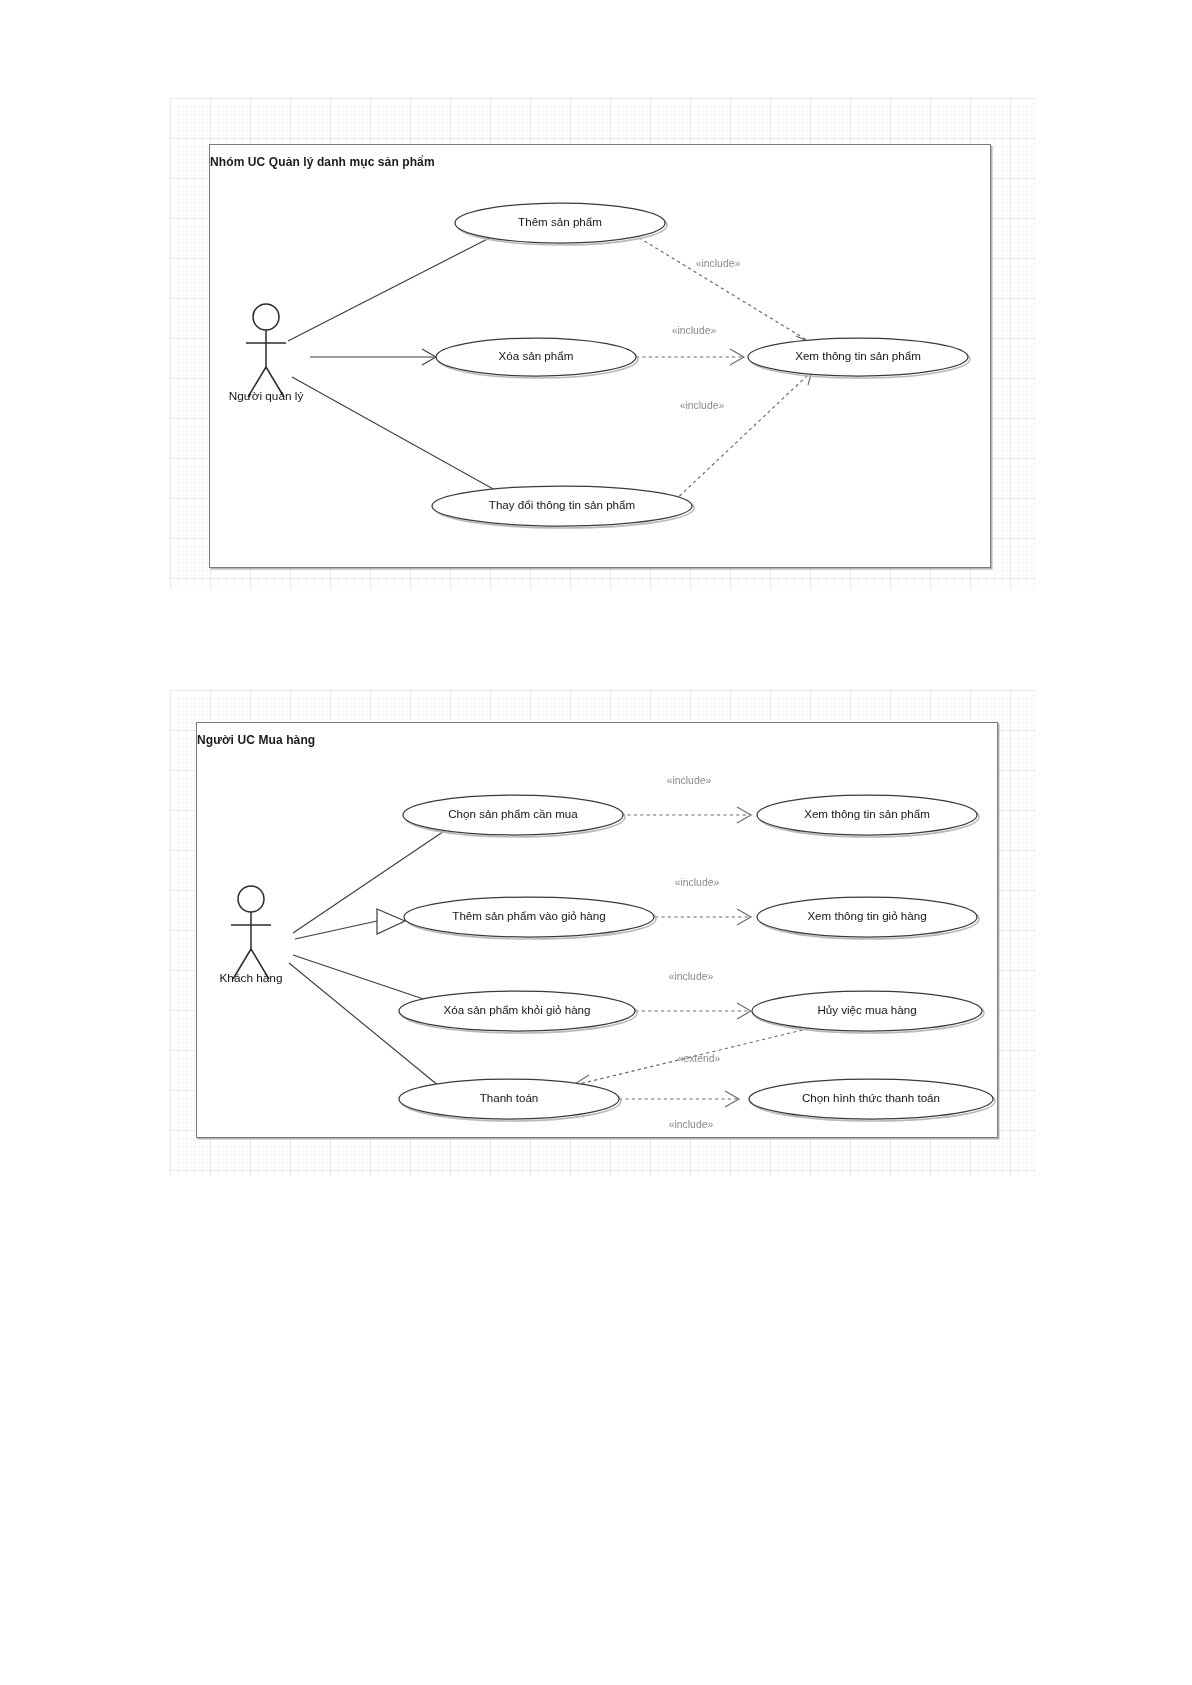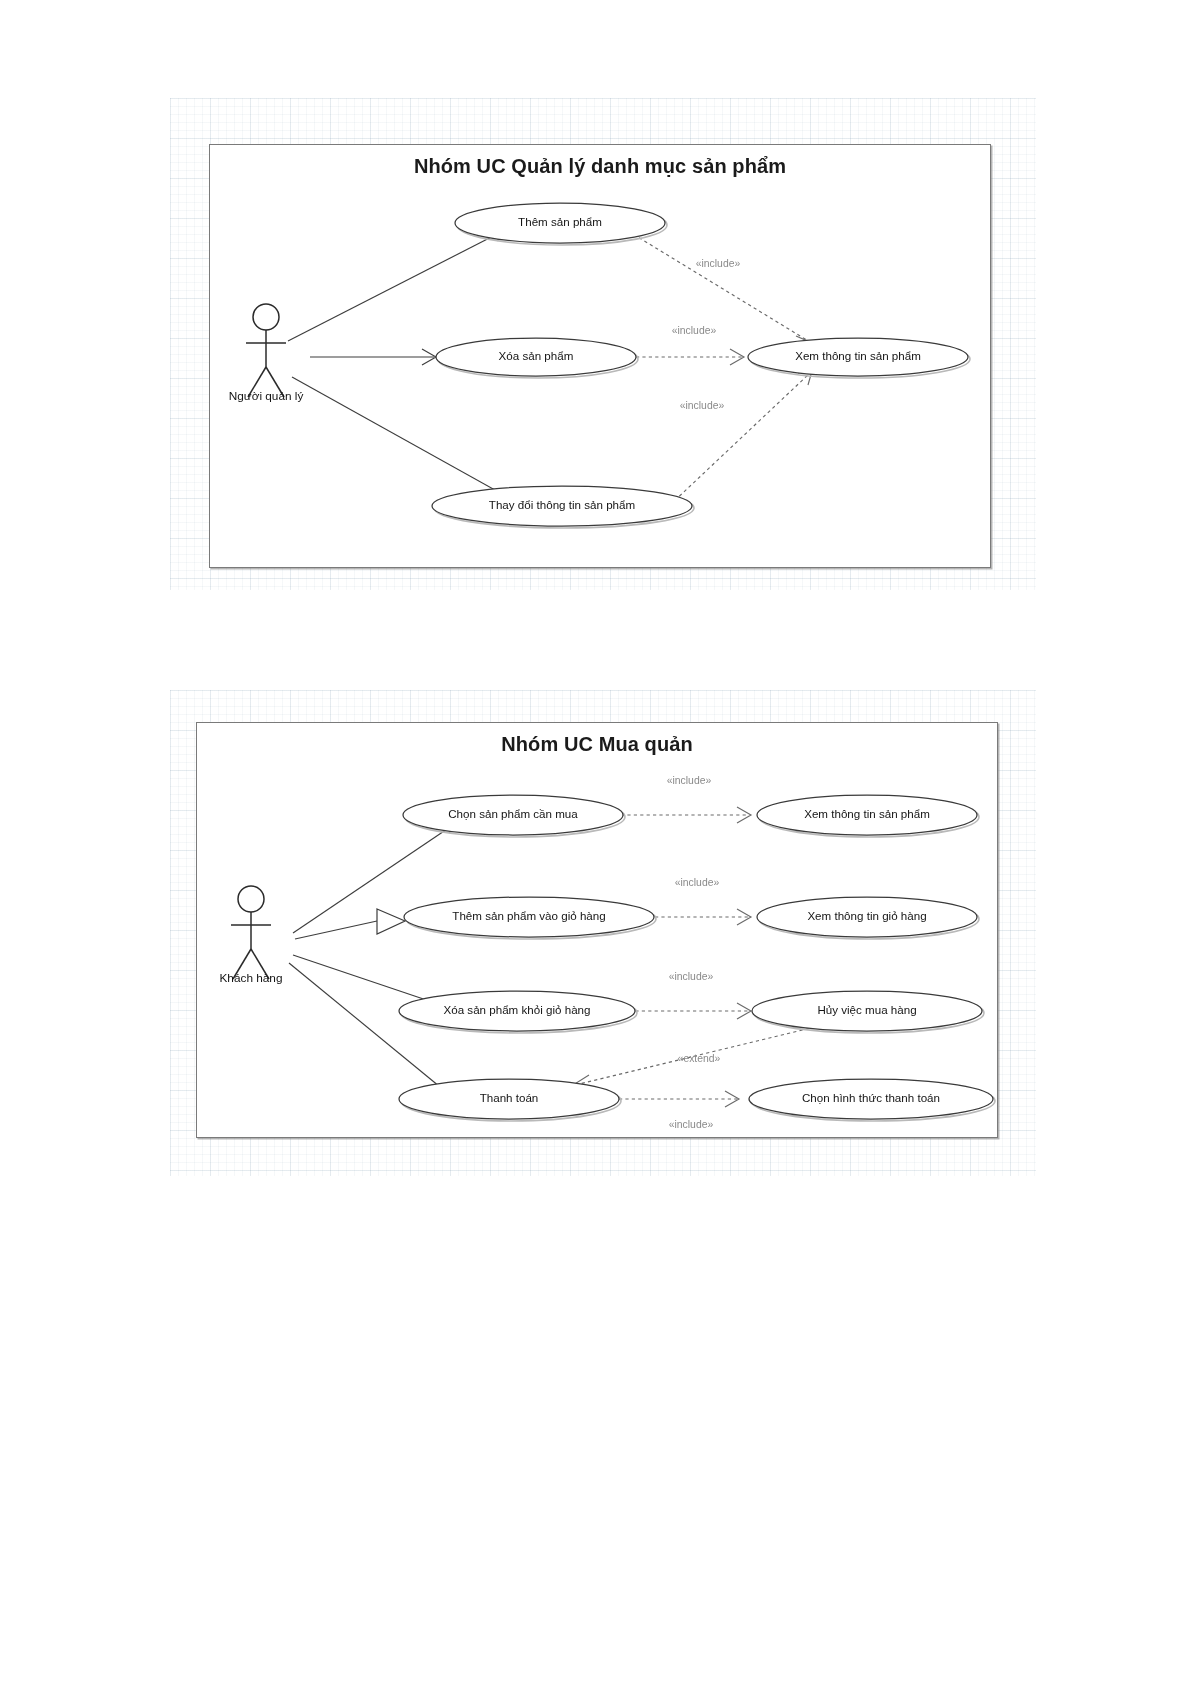--- a/index.html
+++ b/index.html
@@ -36,22 +36,22 @@
     position:absolute;
     background:#ffffff;
     border:1.5px solid #7a7a7a;
     box-shadow:1.5px 1.5px 0 0 rgba(120,120,120,.55);
   }
   #frame-1{left:209px;top:144px;width:780px;height:422px;}
   #frame-2{left:196px;top:722px;width:800px;height:414px;}
 
   .frame-title{
     position:absolute;left:0;right:0;top:10px;
-    text-align:center;
-    font-size:20px;
+    text-align:left;
+    font-size:12px;
     font-weight:bold;
     color:#1b1b1b;
     letter-spacing:.1px;
   }
 
   svg.canvas{position:absolute;left:0;top:0;overflow:visible;}
   .uc-ellipse{fill:#ffffff;stroke:#3a3a3a;stroke-width:1.25;}
   .uc-shadow{fill:none;stroke:#b9b9b9;stroke-width:1.6;}
   .uc-label{
     font-family:"Liberation Sans", sans-serif;
@@ -147,21 +147,21 @@
 
       <g>
         <ellipse class="uc-shadow" cx="354" cy="363" rx="130" ry="20"></ellipse>
         <ellipse class="uc-ellipse" cx="352" cy="361" rx="130" ry="20"></ellipse>
         <text class="uc-label" x="352" y="361">Thay đổi thông tin sản phẩm</text>
       </g>
     </svg>
   </div>
 
   <div class="frame" id="frame-2">
-    <div class="frame-title">Nhóm UC Mua quản</div>
+    <div class="frame-title">Người UC Mua hàng</div>
 
     <svg class="canvas" width="800" height="414" viewBox="0 0 800 414">
 
       <g>
         <path class="assoc" d="M 96 210 L 262 98"></path>
         <path class="open-arrow" d="M 246 96 L 263 97 L 252 110"></path>
       </g>
 
       <g>
         <path class="assoc" d="M 98 216 L 180 198"></path>

